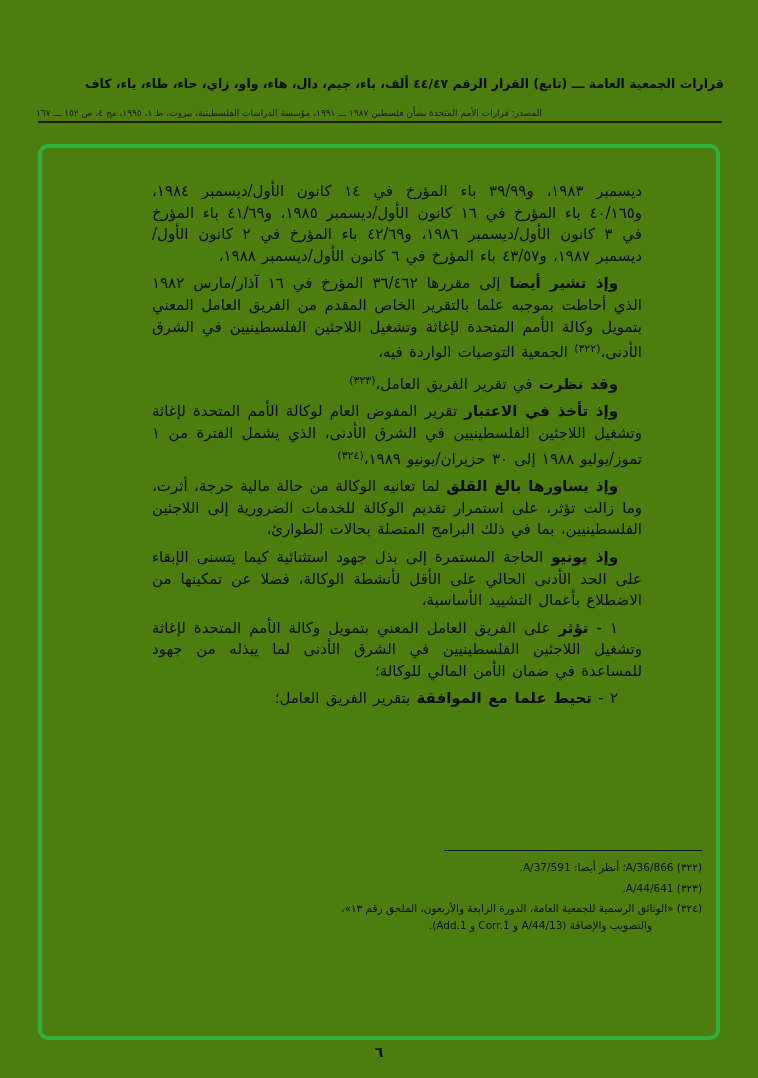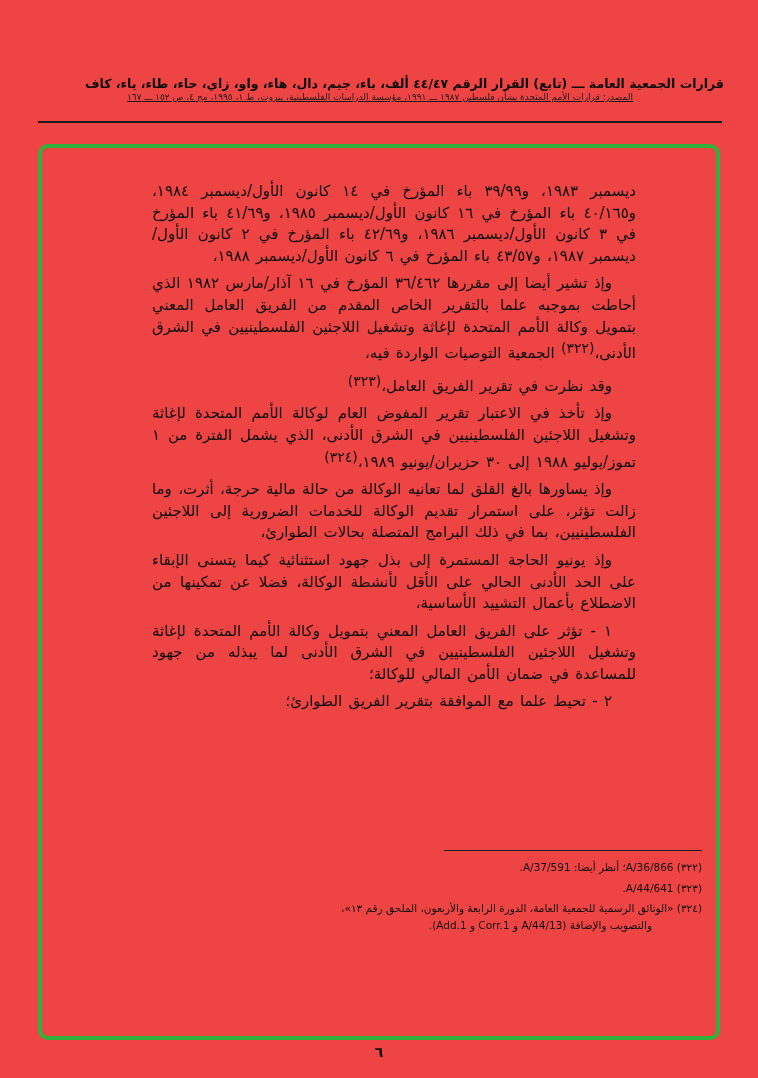--- a/index.html
+++ b/index.html
@@ -5,35 +5,34 @@
   * { box-sizing: border-box; }
   html, body { margin: 0; padding: 0; }
   body {
     width: 758px; height: 1078px;
     background: #ffffff;
     font-family: "DejaVu Sans", sans-serif;
     color: #111111;
     position: relative;
     overflow: hidden;
   }
-  .page { position: absolute; inset: 0; background: #ef4444; }
+  .page { position: absolute; inset: 0; background: #4d7c0f; }
 
   
   .header-title {
     position: absolute; top: 76px; left: 36px; right: 34px;
     direction: rtl; text-align: right;
     font-size: 12.5px; font-weight: bold; color: #0c0c0c;
     white-space: nowrap;
   }
   .header-source {
-    position: absolute; top: 92px; left: 36px; right: 34px;
-    direction: rtl; text-align: center;
+    position: absolute; top: 108px; left: 36px; right: 34px;
+    direction: rtl; text-align: left;
     font-size: 9px; color: #1a1a1a;
     white-space: nowrap;
-    text-decoration: underline;
   }
   .header-rule {
     position: absolute; top: 121px; left: 38px; width: 684px;
     border-top: 2px solid #1c1c1c;
   }
 
   
   .green-box {
     position: absolute; left: 38px; top: 144px;
     width: 682px; height: 896px;
@@ -43,24 +42,24 @@
   }
 
   
   .text-column {
     position: absolute; top: 33px; right: 72px; width: 492px;
     direction: rtl; text-align: justify;
     font-size: 15px; line-height: 21.6px;
     letter-spacing: 0.2px; word-spacing: 1.5px;
     color: #0d0d0d;
   }
-  .para { margin: 0 8px 6px 0; }
+  .para { margin: 0 2px 6px 0; }
   .para.indent { text-indent: 24px; }
-  .lead { font-weight: normal; }
-  .sup { font-size: 14px; vertical-align: 5px; letter-spacing: 0; }
+  .lead { font-weight: bold; }
+  .sup { font-size: 11px; vertical-align: 5px; letter-spacing: 0; }
 
   
   .footnotes {
     position: absolute; top: 702px; right: 14px; width: 402px;
     direction: rtl; text-align: right;
     font-size: 10.5px; line-height: 16.5px; color: #101010;
   }
   .footnote-rule {
     width: 258px; border-top: 1.5px solid #1c1c1c; margin-bottom: 8px;
   }
@@ -95,21 +94,21 @@
       <p class="para indent"><span class="lead">وقد نظرت</span><span> في تقرير الفريق العامل،</span><span class="sup">(٣٢٣)</span></p>
 
       <p class="para indent"><span class="lead">وإذ تأخذ في الاعتبار</span><span> تقرير المفوض العام لوكالة الأمم المتحدة لإغاثة وتشغيل اللاجئين الفلسطينيين في الشرق الأدنى، الذي يشمل الفترة من ١ تموز/يوليو ١٩٨٨ إلى ٣٠ حزيران/يونيو ١٩٨٩،</span><span class="sup">(٣٢٤)</span></p>
 
       <p class="para indent"><span class="lead">وإذ يساورها بالغ القلق</span><span> لما تعانيه الوكالة من حالة مالية حرجة، أثرت، وما زالت تؤثر، على استمرار تقديم الوكالة للخدمات الضرورية إلى اللاجئين الفلسطينيين، بما في ذلك البرامج المتصلة بحالات الطوارئ،</span></p>
 
       <p class="para indent"><span class="lead">وإذ يونيو</span><span> الحاجة المستمرة إلى بذل جهود استثنائية كيما يتسنى الإبقاء على الحد الأدنى الحالي على الأقل لأنشطة الوكالة، فضلا عن تمكينها من الاضطلاع بأعمال التشييد الأساسية،</span></p>
 
       <p class="para indent"><span>١ - </span><span class="lead">تؤثر</span><span> على الفريق العامل المعني بتمويل وكالة الأمم المتحدة لإغاثة وتشغيل اللاجئين الفلسطينيين في الشرق الأدنى لما يبذله من جهود للمساعدة في ضمان الأمن المالي للوكالة؛</span></p>
 
-      <p class="para indent"><span>٢ - </span><span class="lead">تحيط علما مع الموافقة</span><span> بتقرير الفريق الطوارئ؛</span></p>
+      <p class="para indent"><span>٢ - </span><span class="lead">تحيط علما مع الموافقة</span><span> بتقرير الفريق العامل؛</span></p>
 
     </div>
 
     <div class="footnotes">
       <div class="footnote-rule"></div>
       <div class="footnote">(٣٢٢) A/36/866؛ أنظر أيضا: A/37/591.</div>
       <div class="footnote">(٣٢٣) A/44/641.</div>
       <div class="footnote hang">(٣٢٤) «الوثائق الرسمية للجمعية العامة، الدورة الرابعة والأربعون، الملحق رقم ١٣»، والتصويب والإضافة (A/44/13 و Corr.1 و Add.1).</div>
     </div>
 

